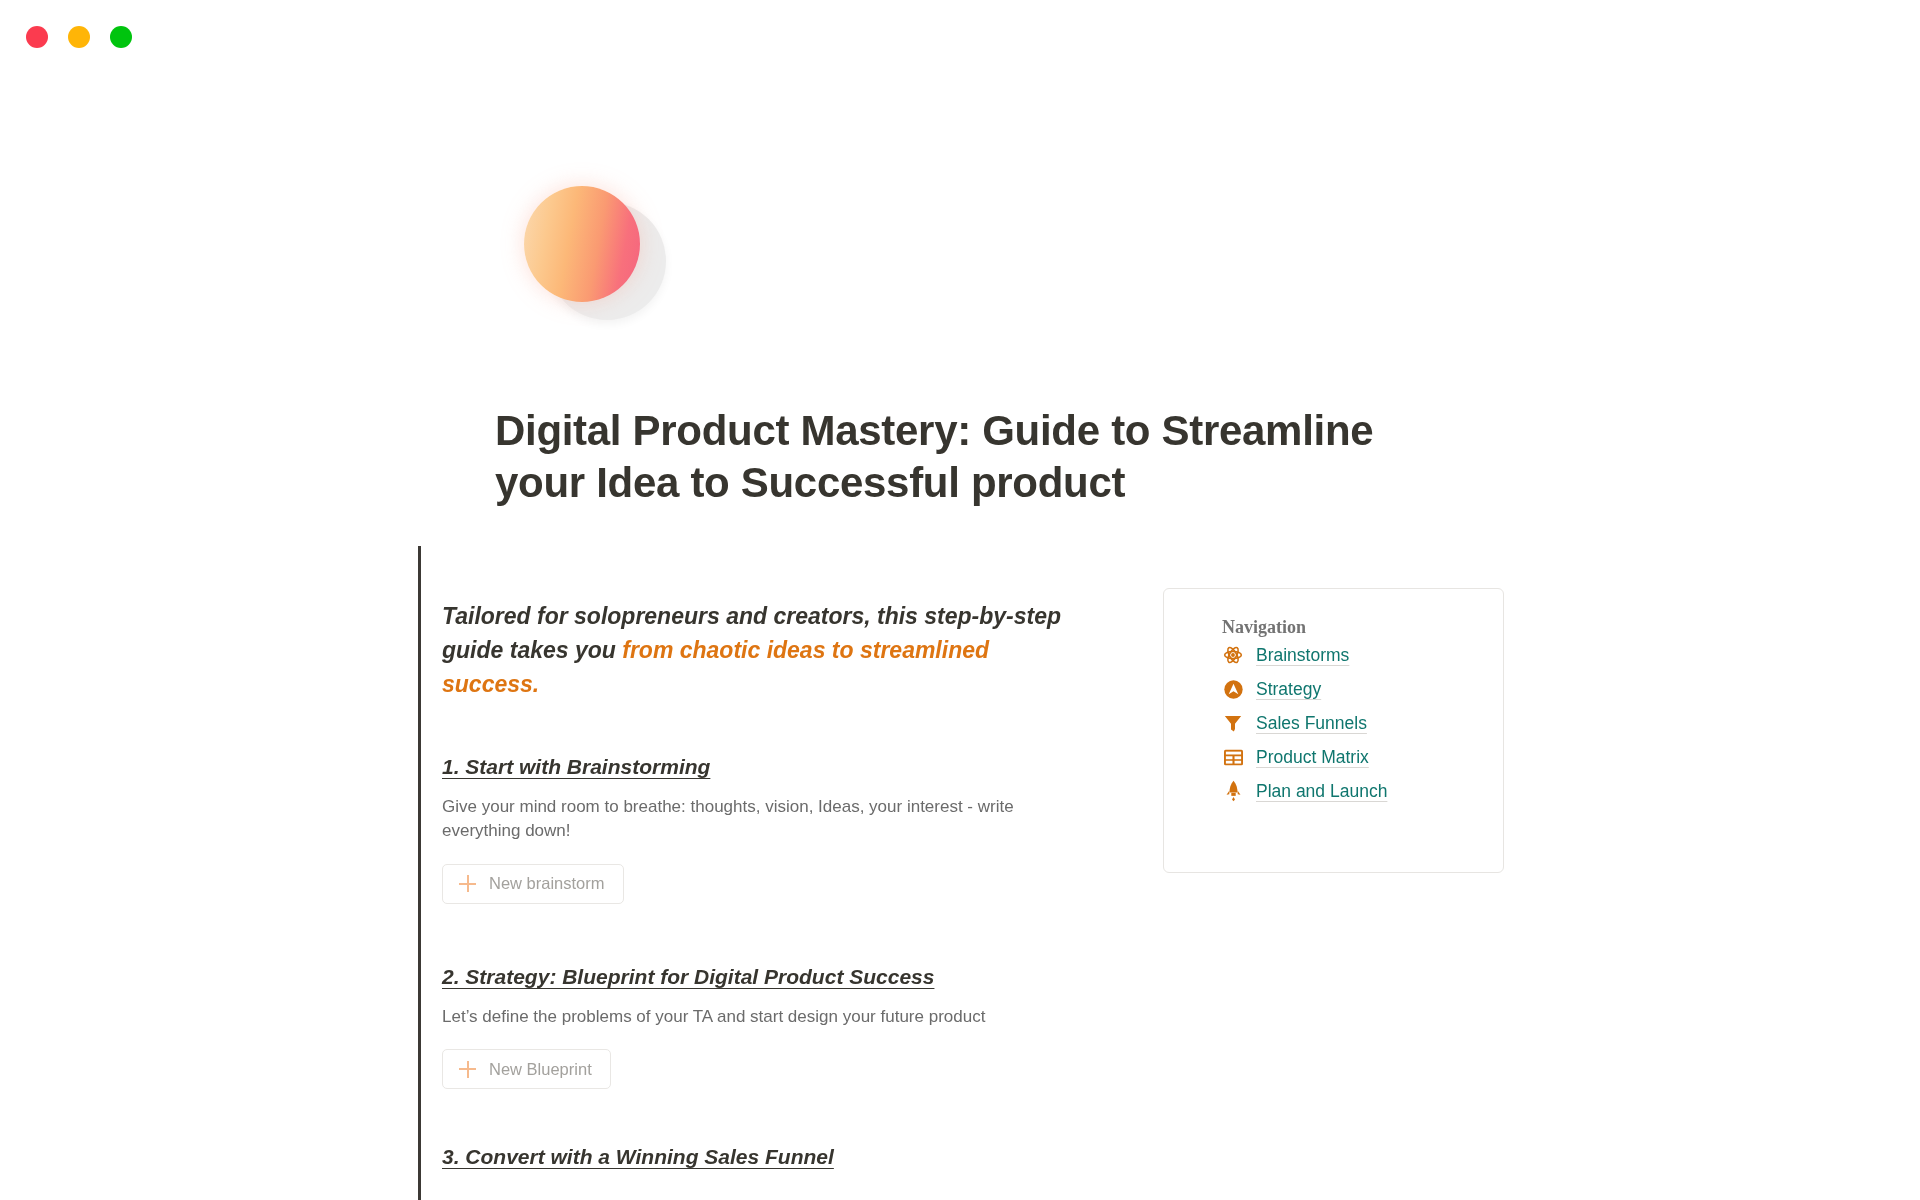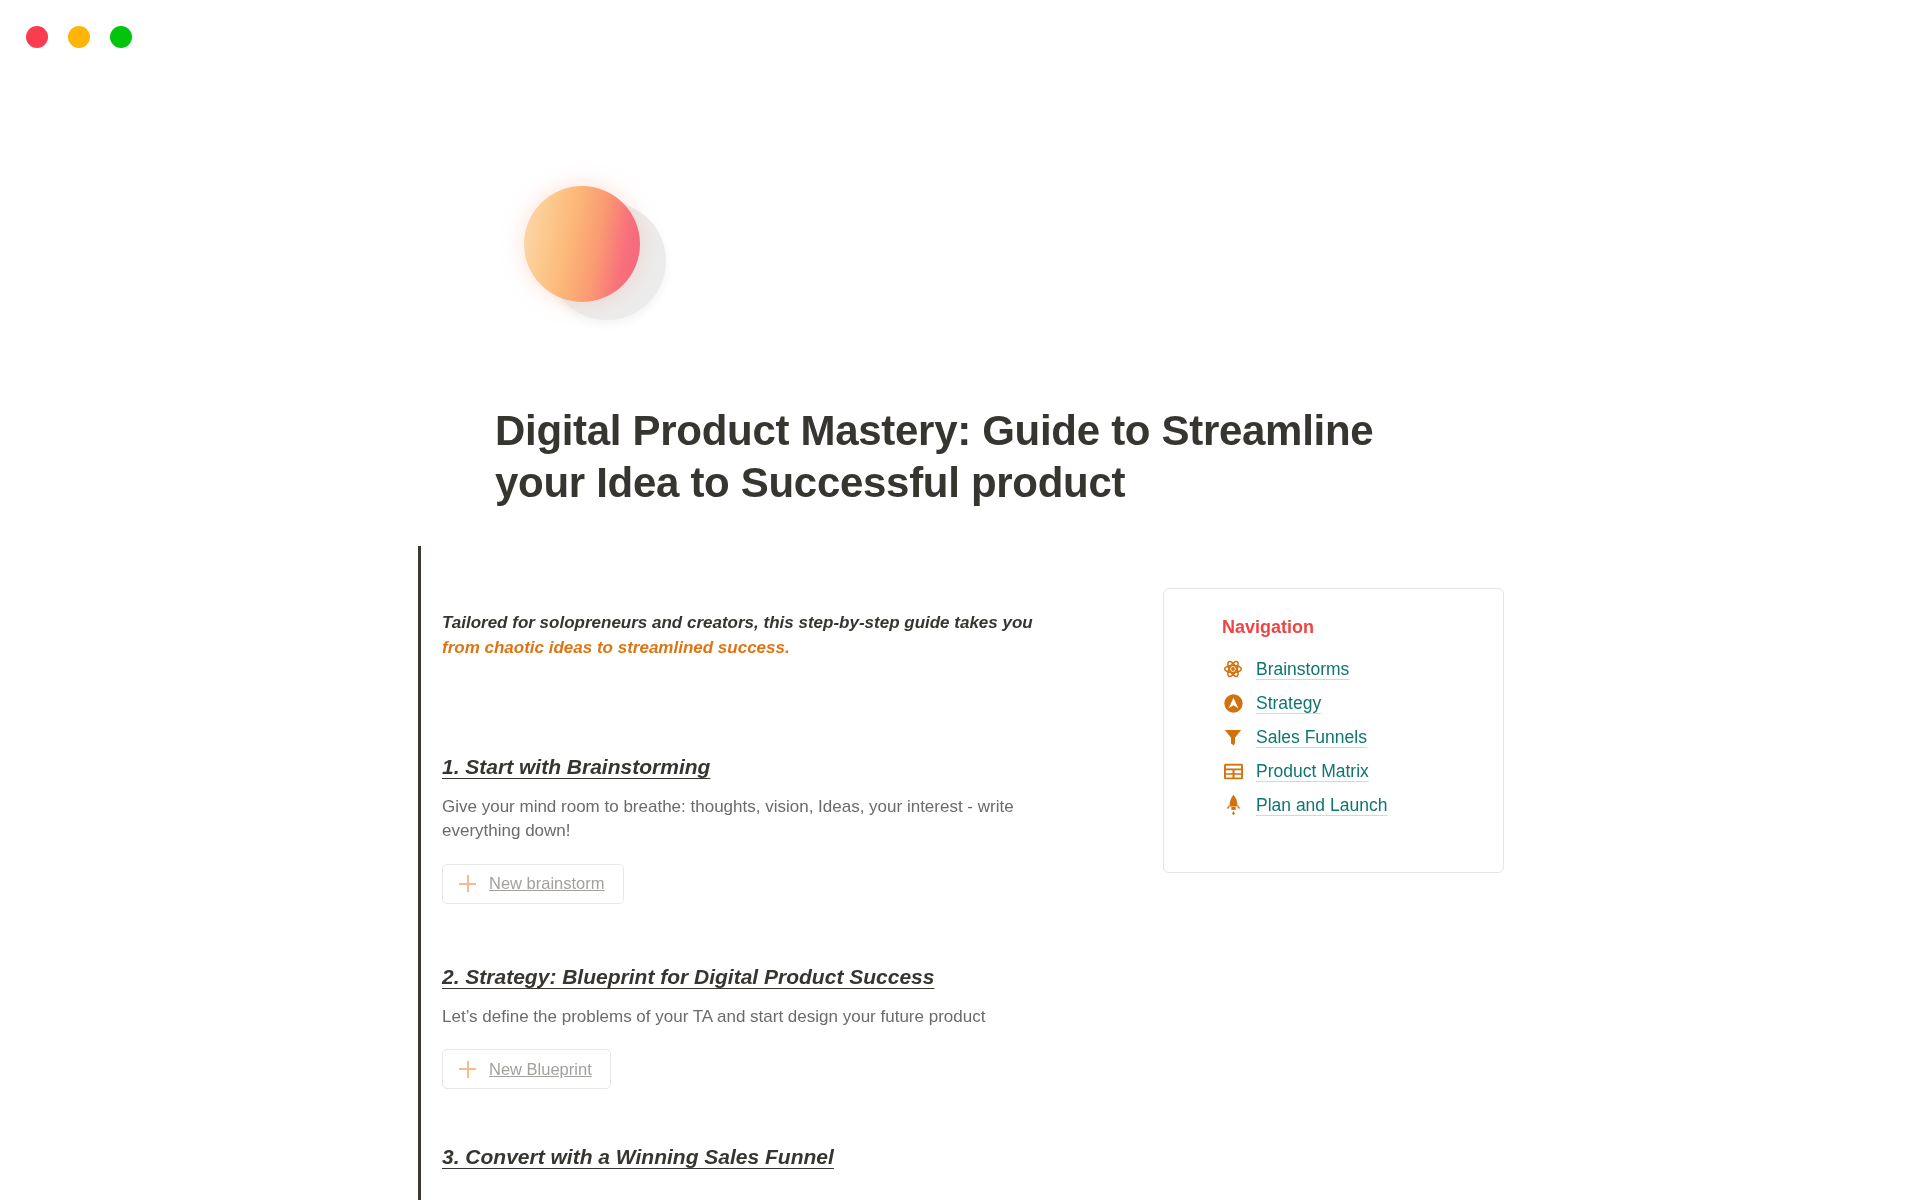--- a/index.html
+++ b/index.html
@@ -109,27 +109,26 @@
   }
 
   .content-col {
     position: absolute;
     left: 442px;
     top: 600px;
     width: 640px;
   }
 
   .intro {
-    font-size: 17px;
+    font-size: 23px;
     line-height: 1.47;
     font-weight: bold;
     font-style: italic;
     color: #37352f;
     width: 630px;
-    margin-top: 11px;
   }
   .intro .hl { color: #de7512; }
 
   .section { margin-top: 0; }
   .section-1 { position: absolute; left: 442px; top: 755px; width: 640px; }
   .section-2 { position: absolute; left: 442px; top: 965px; width: 640px; }
   .section-3 { position: absolute; left: 442px; top: 1145px; width: 640px; }
 
   .section-heading {
     font-size: 21px;
@@ -157,21 +156,20 @@
     gap: 13px;
     height: 40px;
     padding: 0 18px 0 16px;
     border: 1px solid #e9e7e4;
     border-radius: 5px;
     background: #ffffff;
     font-size: 16.5px;
     color: #a3a19d;
     cursor: pointer;
     font-family: "Liberation Sans", sans-serif;
-    text-decoration: underline;
   }
   .plus-icon {
     width: 17px;
     height: 17px;
     position: relative;
     flex: none;
   }
   .plus-icon::before,
   .plus-icon::after {
     content: "";
@@ -189,23 +187,23 @@
     width: 341px;
     height: 285px;
     border: 1px solid #e7e5e2;
     border-radius: 6px;
     background: #ffffff;
     padding: 28px 0 0 0;
   }
   .nav-title {
     font-size: 18px;
     font-weight: bold;
-    color: #ef4444;
+    color: #737373;
     padding-left: 58px;
-    margin-bottom: 14px;
+    font-family: Liberation Serif, serif;
   }
   .nav-list { list-style: none; }
   .nav-item {
     display: flex;
     align-items: center;
     gap: 12px;
     padding: 6px 0 6px 58px;
     cursor: pointer;
   }
   .nav-icon {

